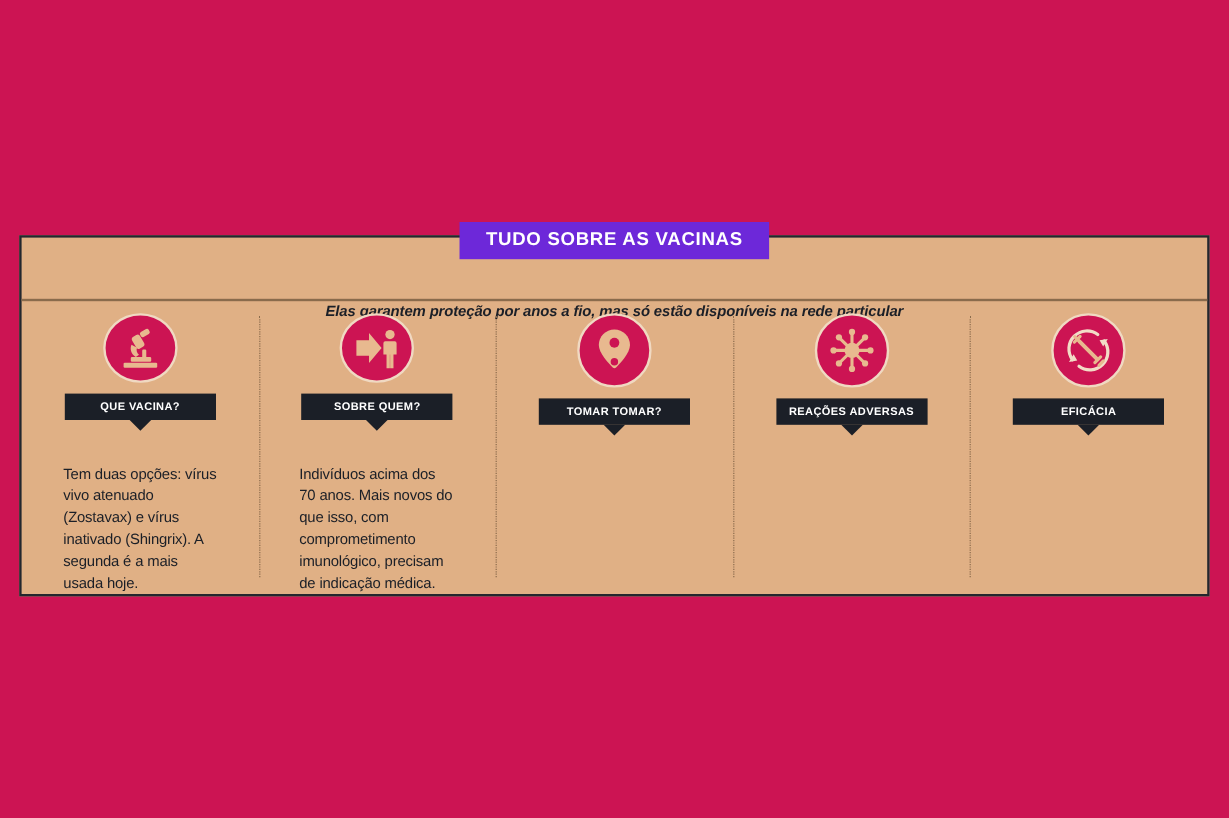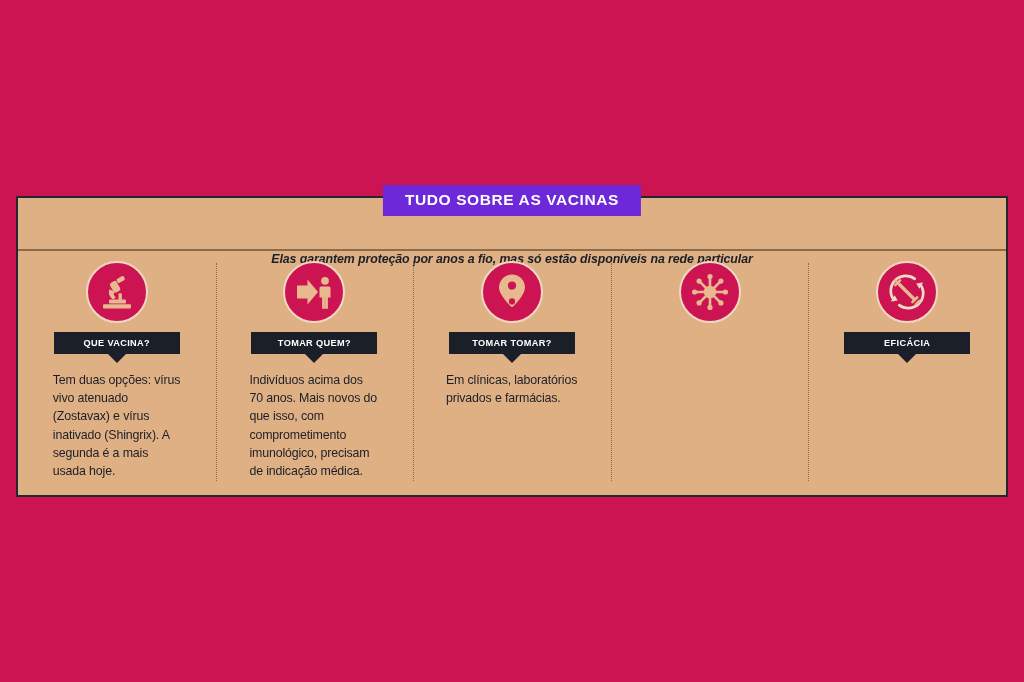--- a/index.html
+++ b/index.html
@@ -136,21 +136,21 @@
   .badge-arrow {
     width: 0;
     height: 0;
     border-left: 9px solid transparent;
     border-right: 9px solid transparent;
     border-top: 9px solid #1b1f27;
   }
 
   
   .col-body {
-    margin-top: 8px;
+    margin-top: 27px;
     width: 126px;
     font-size: 12.4px;
     line-height: 18.2px;
     color: #1b1f27;
     text-align: left;
     letter-spacing: -0.15px;
   }
 
   
   .col:nth-child(1) .col-body { width: 128px; }
@@ -197,42 +197,41 @@
         <div class="icon-wrap">
           <svg width="40" height="38" viewBox="0 0 40 38" aria-hidden="true">
             <g fill="#e8b98f">
               <path d="M3 12.5 H13.5 V6.5 L24 19 L13.5 31.5 V25.5 H3 Z"></path>
               <circle cx="31" cy="7.8" r="3.9"></circle>
               <path d="M27.1 13.4 h7.8 a1.6 1.6 0 0 1 1.6 1.6 v9.4 h-2.6 v11.4 h-2.8 v-11.4 h-0.2 v11.4 h-2.8 v-11.4 h-2.6 v-9.4 a1.6 1.6 0 0 1 1.6 -1.6 z"></path>
             </g>
           </svg>
         </div>
         <div class="badge-holder">
-          <div class="badge">TOMAR QUEM?</div>
+          <div class="badge">SOBRE QUEM?</div>
           <div class="badge-arrow"></div>
         </div>
         <div class="col-body">Indivíduos acima dos 70 anos. Mais novos do que isso, com comprometimento imunológico, precisam de indicação médica.</div>
       </div>
 
       <div class="col">
         <div class="icon-wrap">
           <svg width="34" height="38" viewBox="0 0 34 38" aria-hidden="true">
             <g fill="#e8b98f">
               <path d="M17 1.5 C9.8 1.5 4 7.3 4 14.5 C4 21.2 12.6 30.2 15.6 33.2
                        a2 2 0 0 0 2.8 0 C21.4 30.2 30 21.2 30 14.5 C30 7.3 24.2 1.5 17 1.5 Z"></path>
             </g>
             <circle cx="17" cy="12.6" r="4.1" fill="#cc1453"></circle>
             <circle cx="17" cy="28.4" r="3.1" fill="#cc1453"></circle>
           </svg>
         </div>
         <div class="badge-holder">
           <div class="badge">TOMAR TOMAR?</div>
           <div class="badge-arrow"></div>
         </div>
-        <div class="col-body">Em clínicas, laboratórios privados e farmácias.</div>
       </div>
 
       <div class="col">
         <div class="icon-wrap">
           <svg width="40" height="40" viewBox="0 0 40 40" aria-hidden="true">
             <g stroke="#e8b98f" stroke-width="2.6" stroke-linecap="round">
               <line x1="20" y1="20" x2="20" y2="5.4"></line>
               <line x1="20" y1="20" x2="30.3" y2="9.7"></line>
               <line x1="20" y1="20" x2="34.6" y2="20"></line>
               <line x1="20" y1="20" x2="30.3" y2="30.3"></line>
@@ -247,20 +246,24 @@
               <circle cx="30.9" cy="9.1" r="2.6"></circle>
               <circle cx="35.4" cy="20" r="2.6"></circle>
               <circle cx="30.9" cy="30.9" r="2.6"></circle>
               <circle cx="20" cy="35.4" r="2.6"></circle>
               <circle cx="9.1" cy="30.9" r="2.6"></circle>
               <circle cx="4.6" cy="20" r="2.6"></circle>
               <circle cx="9.1" cy="9.1" r="2.6"></circle>
             </g>
           </svg>
         </div>
+        <div class="badge-holder">
+          <div class="badge">REAÇÕES ADVERSAS</div>
+          <div class="badge-arrow"></div>
+        </div>
       </div>
 
       <div class="col">
         <div class="icon-wrap">
           <svg width="42" height="42" viewBox="0 0 42 42" aria-hidden="true">
 
             <g fill="none" stroke="#f2dcc6" stroke-width="2.7" stroke-linecap="round">
               <path d="M34.2 13.2 A15 15 0 0 1 13.2 34.2"></path>
               <path d="M7.8 28.8 A15 15 0 0 1 28.8 7.8"></path>
             </g>

